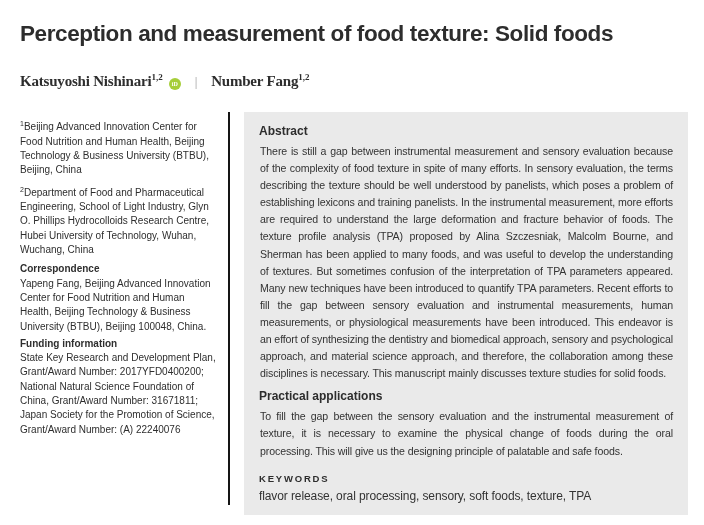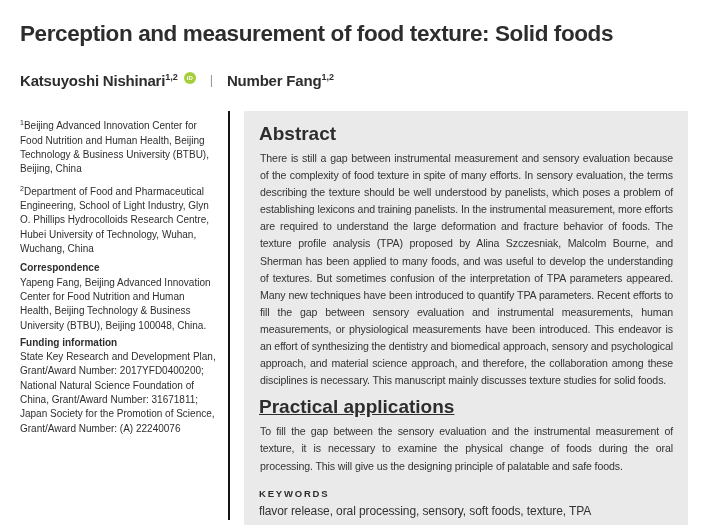--- a/index.html
+++ b/index.html
@@ -18,25 +18,26 @@
     font-weight: 700;
     letter-spacing: -0.4px;
     color: #2d2d2d;
     line-height: 1.2;
   }
 
   
   .authors {
     margin-top: 25px;
     display: flex;
-    align-items: flex-start;
+    align-items: flex-end;
     font-size: 15px;
     font-weight: 700;
     color: #2d2d2d;
     letter-spacing: -0.2px;
+    font-family: Liberation Serif, serif;
   }
   .author sup { font-size: 9px; font-weight: 700; letter-spacing: 0; }
   .orcid {
     display: inline-flex;
     width: 12px; height: 12px;
     border-radius: 50%;
     background: #A6CE39;
     color: #ffffff;
     font-size: 6px;
     font-weight: 700;
@@ -78,26 +79,26 @@
     margin-bottom: 10px;
   }
   .abstract-box {
     flex: 1;
     margin-left: 14px;
     background: #eaeaea;
     padding: 10px 14px 12px 15px;
     color: #333333;
   }
   .abstract-box h2 {
-    font-size: 19px;
+    font-size: 12px;
     font-weight: 700;
     color: #2d2d2d;
     margin: 2px 0 5px 0;
   }
-  .abstract-box .h2-practical { margin-top: 7px; text-decoration: underline; }
+  .abstract-box .h2-practical { margin-top: 7px; }
   .abstract-box p.body-text {
     font-size: 10.6px;
     line-height: 17.1px;
     text-align: justify;
     letter-spacing: -0.12px;
     margin: 1px;
   }
   .abstract-box h4 {
     font-size: 9.5px;
     font-weight: 700;

